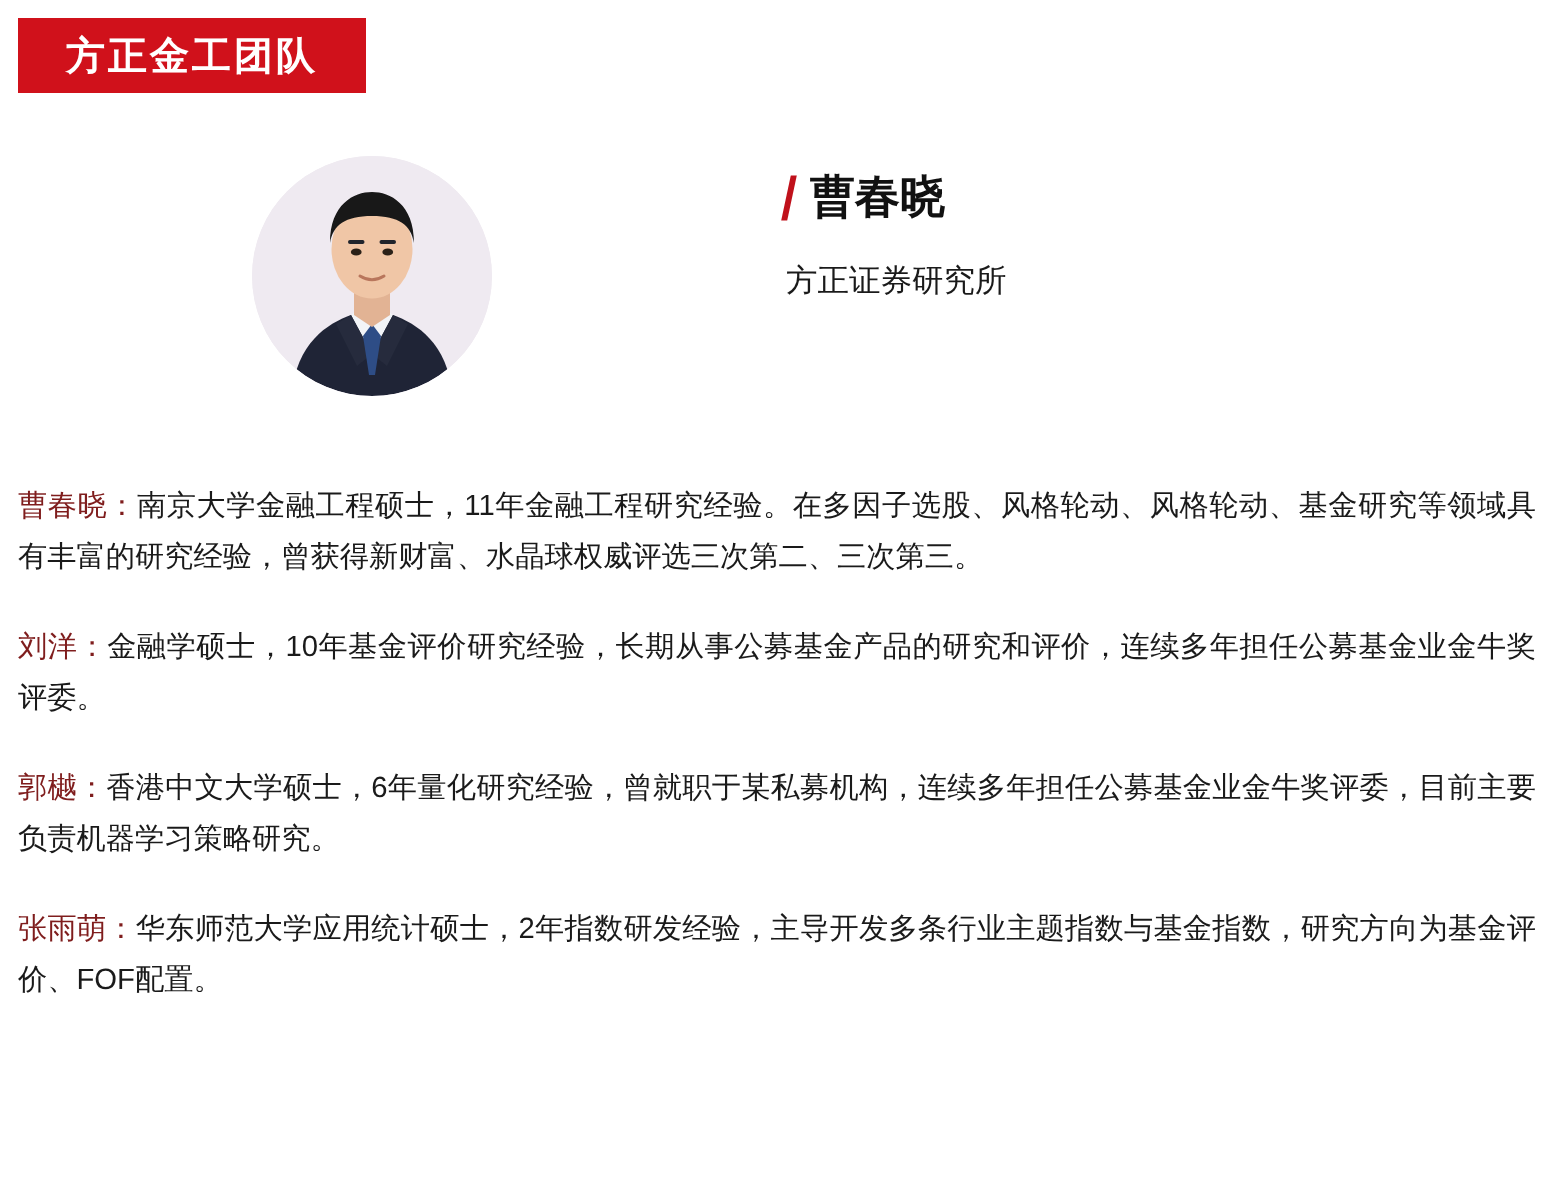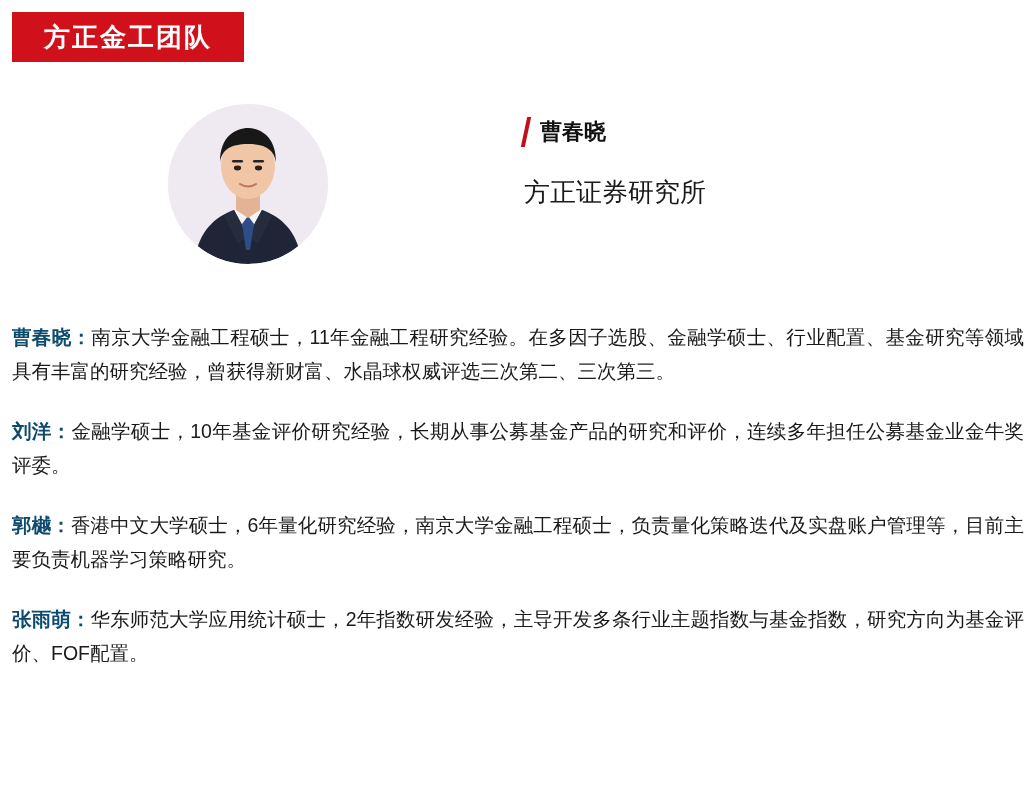--- a/index.html
+++ b/index.html
@@ -78,27 +78,27 @@
     margin-bottom: 18px;
   }
   .name-mark {
     width: 4px;
     height: 30px;
     background: #c0111b;
     margin-right: 12px;
     transform: skewX(-12deg);
   }
   .person-name {
-    font-size: 22px;
+    font-size: 30px;
     font-weight: bold;
     color: #111111;
     line-height: 1;
   }
   .person-line {
-    font-size: 26px;
+    font-size: 21px;
     color: #1a1a1a;
     line-height: 1.75;
   }
 
   
   .bios {
     position: absolute;
     left: 12px;
     top: 300px;
     width: 1012px;
@@ -107,22 +107,22 @@
     margin-bottom: 26px;
     font-size: 19.5px;
     line-height: 1.75;
     color: #1a1a1a;
     text-align: justify;
   }
   .bio:last-child {
     margin-bottom: 16px;
   }
   .bio-name {
-    font-weight: bold;
-    color: #0c4a6e;
+    font-weight: normal;
+    color: #7f1d1d;
   }
   .bio-body {
     font-weight: normal;
   }
 </style>
 </head>
 <body>
 
 <div class="page">
 
@@ -172,30 +172,30 @@
         <span class="name-mark"></span>
         <span class="person-name">曹春晓</span>
       </div>
       <div class="person-line">方正证券研究所</div>
     </div>
   </div>
 
   <div class="bios">
 
     <p class="bio">
-      <span class="bio-name">曹春晓：</span><span class="bio-body">南京大学金融工程硕士，11年金融工程研究经验。在多因子选股、金融学硕士、行业配置、基金研究等领域具有丰富的研究经验，曾获得新财富、水晶球权威评选三次第二、三次第三。</span>
+      <span class="bio-name">曹春晓：</span><span class="bio-body">南京大学金融工程硕士，11年金融工程研究经验。在多因子选股、风格轮动、风格轮动、基金研究等领域具有丰富的研究经验，曾获得新财富、水晶球权威评选三次第二、三次第三。</span>
     </p>
 
     <p class="bio">
       <span class="bio-name">刘洋：</span><span class="bio-body">金融学硕士，10年基金评价研究经验，长期从事公募基金产品的研究和评价，连续多年担任公募基金业金牛奖评委。</span>
     </p>
 
 
     <p class="bio">
-      <span class="bio-name">郭樾：</span><span class="bio-body">香港中文大学硕士，6年量化研究经验，南京大学金融工程硕士，负责量化策略迭代及实盘账户管理等，目前主要负责机器学习策略研究。</span>
+      <span class="bio-name">郭樾：</span><span class="bio-body">香港中文大学硕士，6年量化研究经验，曾就职于某私募机构，连续多年担任公募基金业金牛奖评委，目前主要负责机器学习策略研究。</span>
     </p>
 
     <p class="bio">
       <span class="bio-name">张雨萌：</span><span class="bio-body">华东师范大学应用统计硕士，2年指数研发经验，主导开发多条行业主题指数与基金指数，研究方向为基金评价、FOF配置。</span>
     </p>
 
   </div>
 
 </div>
 

